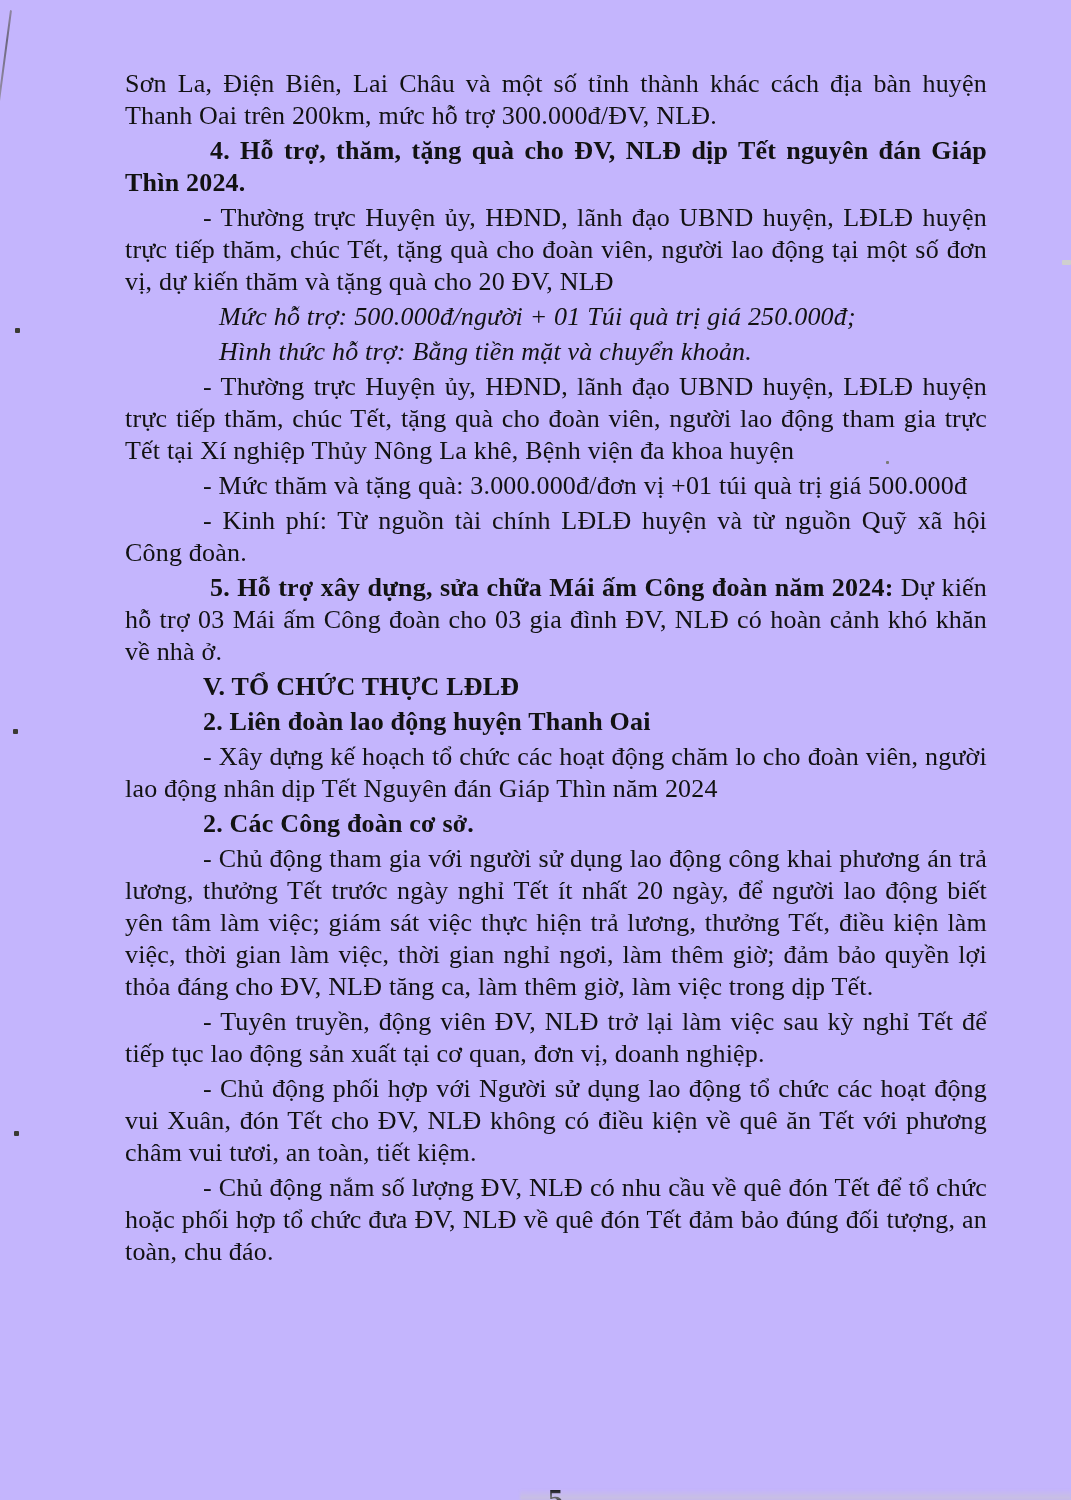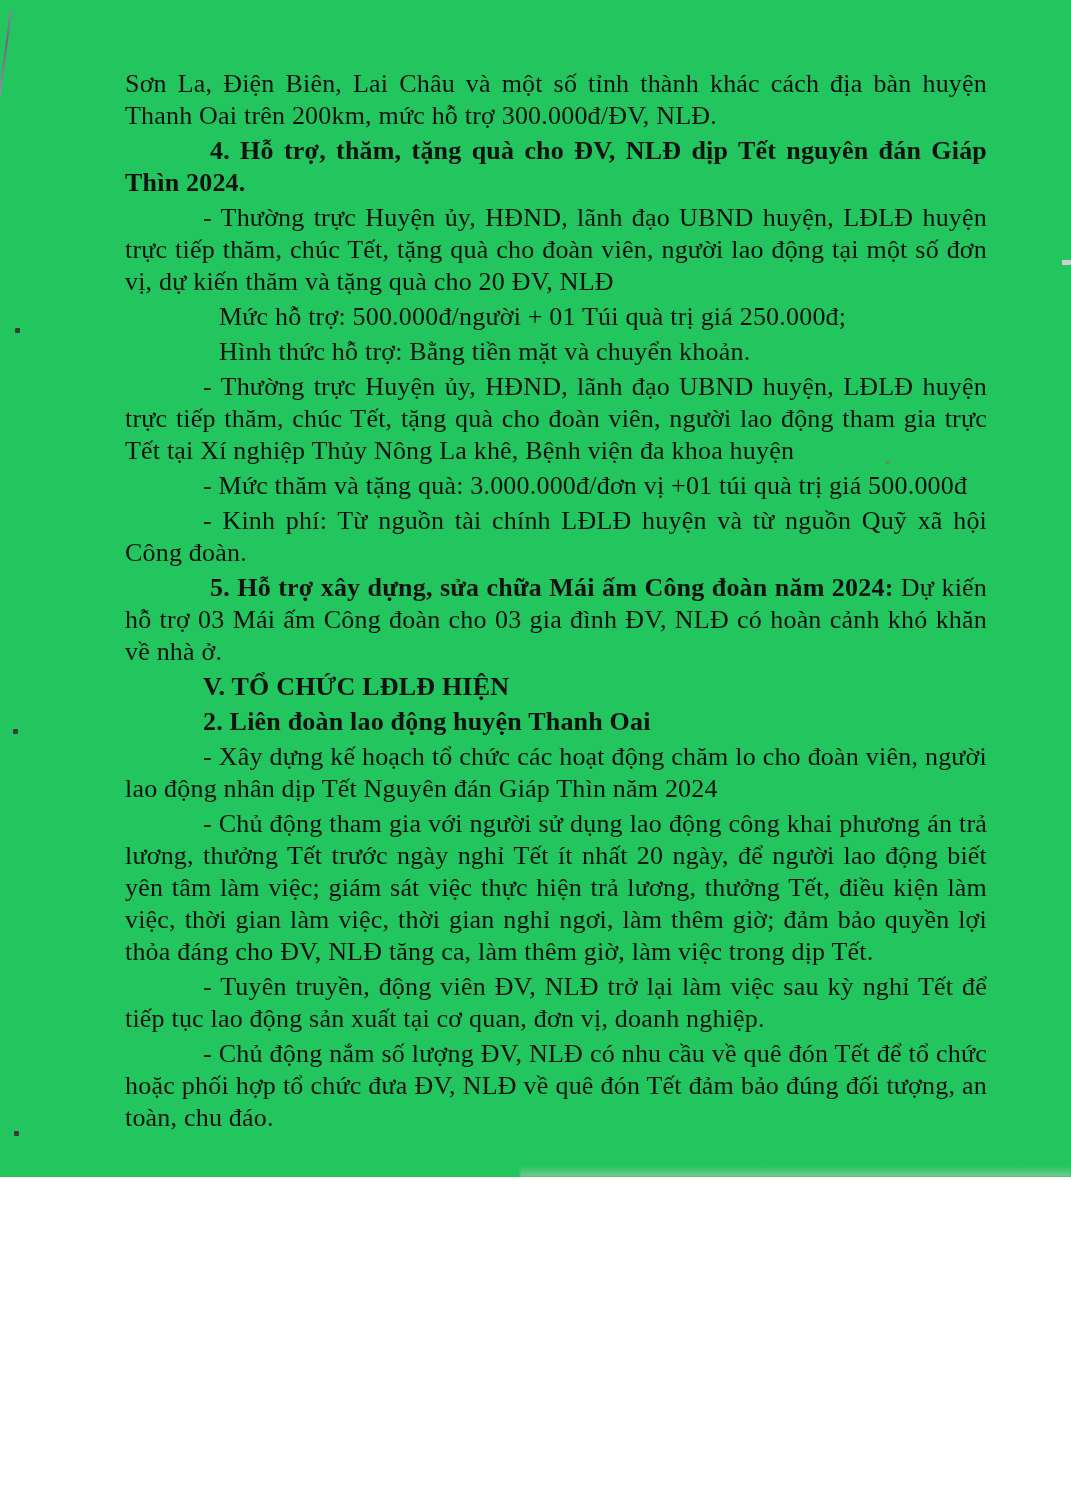--- a/index.html
+++ b/index.html
@@ -1,40 +1,40 @@
 <!DOCTYPE html>
 <html><head>
 <meta charset="utf-8">
 <style>
   html, body { margin: 0; padding: 0; background: #ffffff; }
   .page {
     position: relative;
     width: 1071px;
-    height: 1177px;
-    background: #22c55e;
+    height: 1500px;
+    background: #c4b5fd;
     overflow: hidden;
     font-family: "Liberation Serif", "DejaVu Serif", serif;
     color: #121212;
   }
   .doc {
     position: absolute;
     top: 68px;
     left: 125px;
     width: 862px;
   }
   .p {
     margin: 0 0 3px 0;
     font-size: 26px;
     line-height: 32px;
     text-align: justify;
     letter-spacing: 0.2px;
   }
   .i78 { text-indent: 78px; }
   .i85 { text-indent: 85px; }
-  .i94 { text-indent: 94px; }
+  .i94 { text-indent: 94px; font-style: italic; }
   .bi { font-weight: bold; }
   .b  { font-weight: bold; }
   .it { }
   .gap { margin-top: 0; }
 
   
   .scratch {
     position: absolute;
     left: 10px; top: 10px;
     width: 2px; height: 172px;
@@ -103,32 +103,34 @@
     <p class="p i94">Hình thức hỗ trợ: Bằng tiền mặt và chuyển khoản.</p>
 
     <p class="p i78">- Thường trực Huyện ủy, HĐND, lãnh đạo UBND huyện, LĐLĐ huyện trực tiếp thăm, chúc Tết, tặng quà cho đoàn viên, người lao động tham gia trực Tết tại Xí nghiệp Thủy Nông La khê, Bệnh viện đa khoa huyện</p>
 
     <p class="p i78">- Mức thăm và tặng quà: 3.000.000đ/đơn vị +01 túi quà trị giá 500.000đ</p>
 
     <p class="p i78"><span>- </span><span class="it">Kinh phí</span><span>: Từ nguồn tài chính LĐLĐ huyện và từ nguồn Quỹ xã hội Công đoàn.</span></p>
 
     <p class="p i85 gap"><span class="bi">5. Hỗ trợ xây dựng, sửa chữa Mái ấm Công đoàn năm 2024</span><span class="b">:</span><span> Dự kiến hỗ trợ 03 Mái ấm Công đoàn cho 03 gia đình ĐV, NLĐ có hoàn cảnh khó khăn về nhà ở.</span></p>
 
-    <p class="p b i78">V. TỔ CHỨC LĐLĐ HIỆN</p>
+    <p class="p b i78">V. TỔ CHỨC THỰC LĐLĐ</p>
 
     <p class="p b i78">2. Liên đoàn lao động huyện Thanh Oai</p>
 
     <p class="p i78">- Xây dựng kế hoạch tổ chức các hoạt động chăm lo cho đoàn viên, người lao động nhân dịp Tết Nguyên đán Giáp Thìn năm 2024</p>
 
 
+    <p class="p b i78">2. Các Công đoàn cơ sở.</p>
 
     <p class="p i78">- Chủ động tham gia với người sử dụng lao động công khai phương án trả lương, thưởng Tết trước ngày nghỉ Tết ít nhất 20 ngày, để người lao động biết yên tâm làm việc; giám sát việc thực hiện trả lương, thưởng Tết, điều kiện làm việc, thời gian làm việc, thời gian nghỉ ngơi, làm thêm giờ; đảm bảo quyền lợi thỏa đáng cho ĐV, NLĐ tăng ca, làm thêm giờ, làm việc trong dịp Tết.</p>
 
     <p class="p i78 gap">- Tuyên truyền, động viên ĐV, NLĐ trở lại làm việc sau kỳ nghỉ Tết để tiếp tục lao động sản xuất tại cơ quan, đơn vị, doanh nghiệp.</p>
 
+    <p class="p i78 gap">- Chủ động phối hợp với Người sử dụng lao động tổ chức các hoạt động vui Xuân, đón Tết cho ĐV, NLĐ không có điều kiện về quê ăn Tết với phương châm vui tươi, an toàn, tiết kiệm.</p>
 
     <p class="p i78">- Chủ động nắm số lượng ĐV, NLĐ có nhu cầu về quê đón Tết để tổ chức hoặc phối hợp tổ chức đưa ĐV, NLĐ về quê đón Tết đảm bảo đúng đối tượng, an toàn, chu đáo.</p>
 
   </div>
 
   <div class="page-number">5</div>
   <div class="bottom-shadow"></div>
 
 </div>
 

